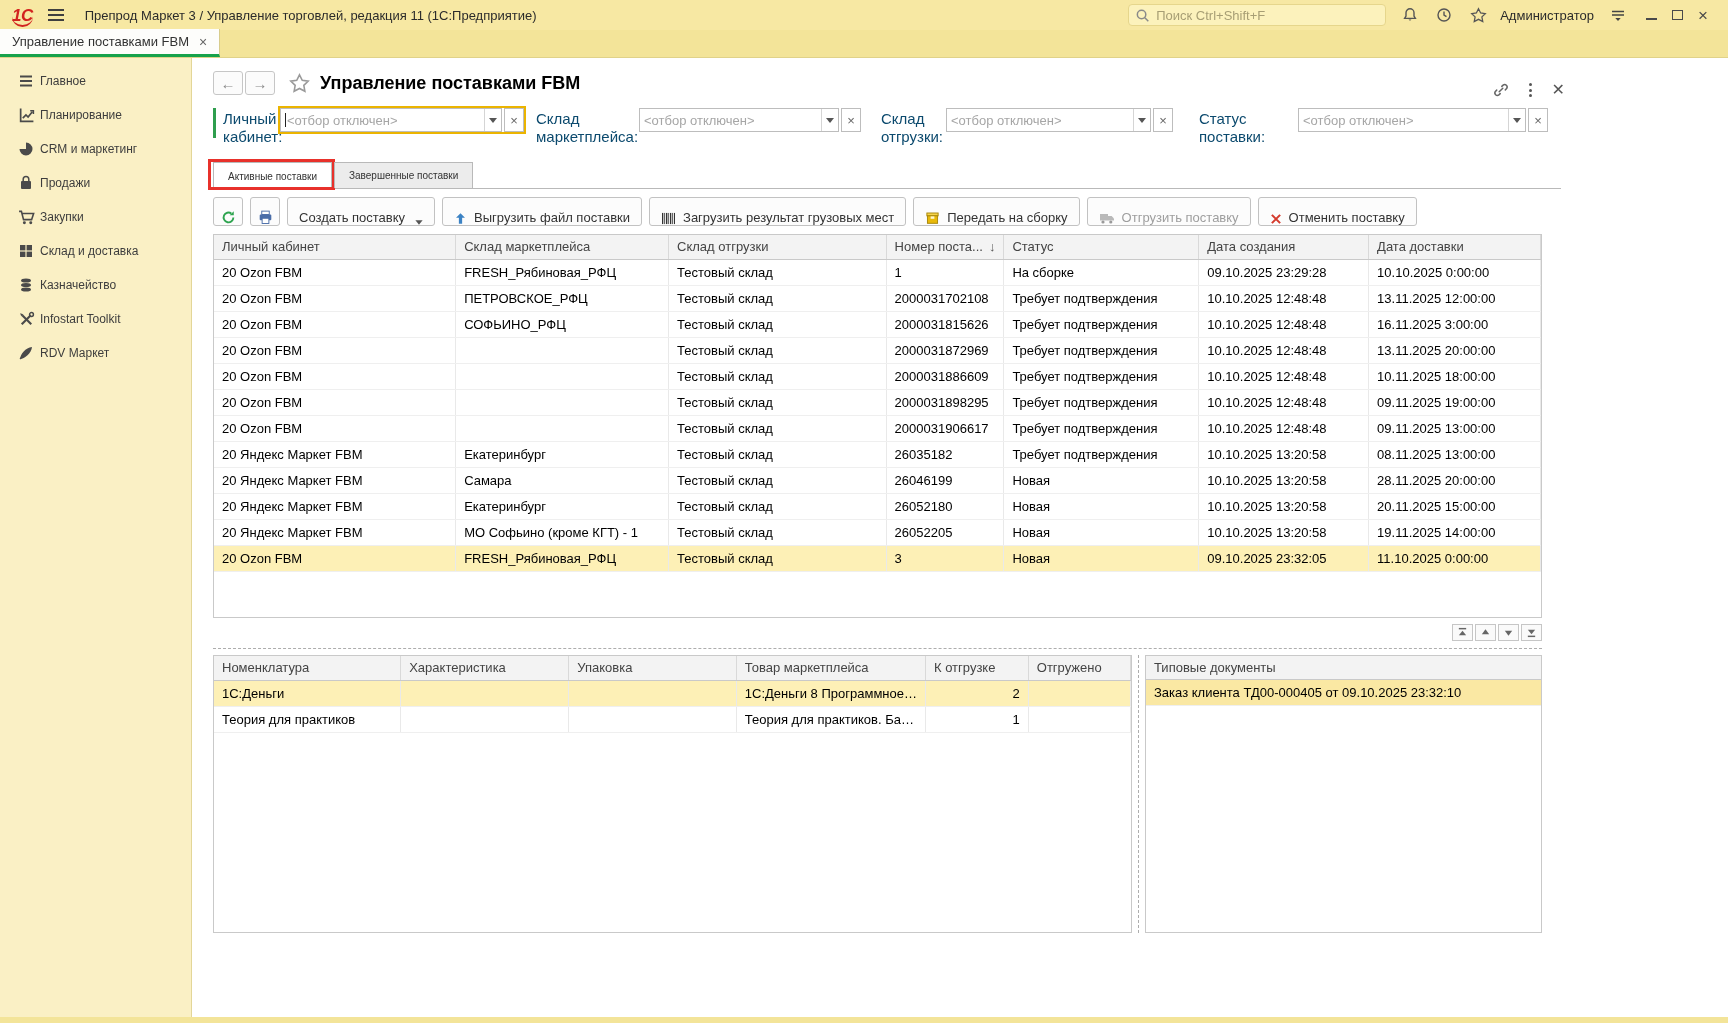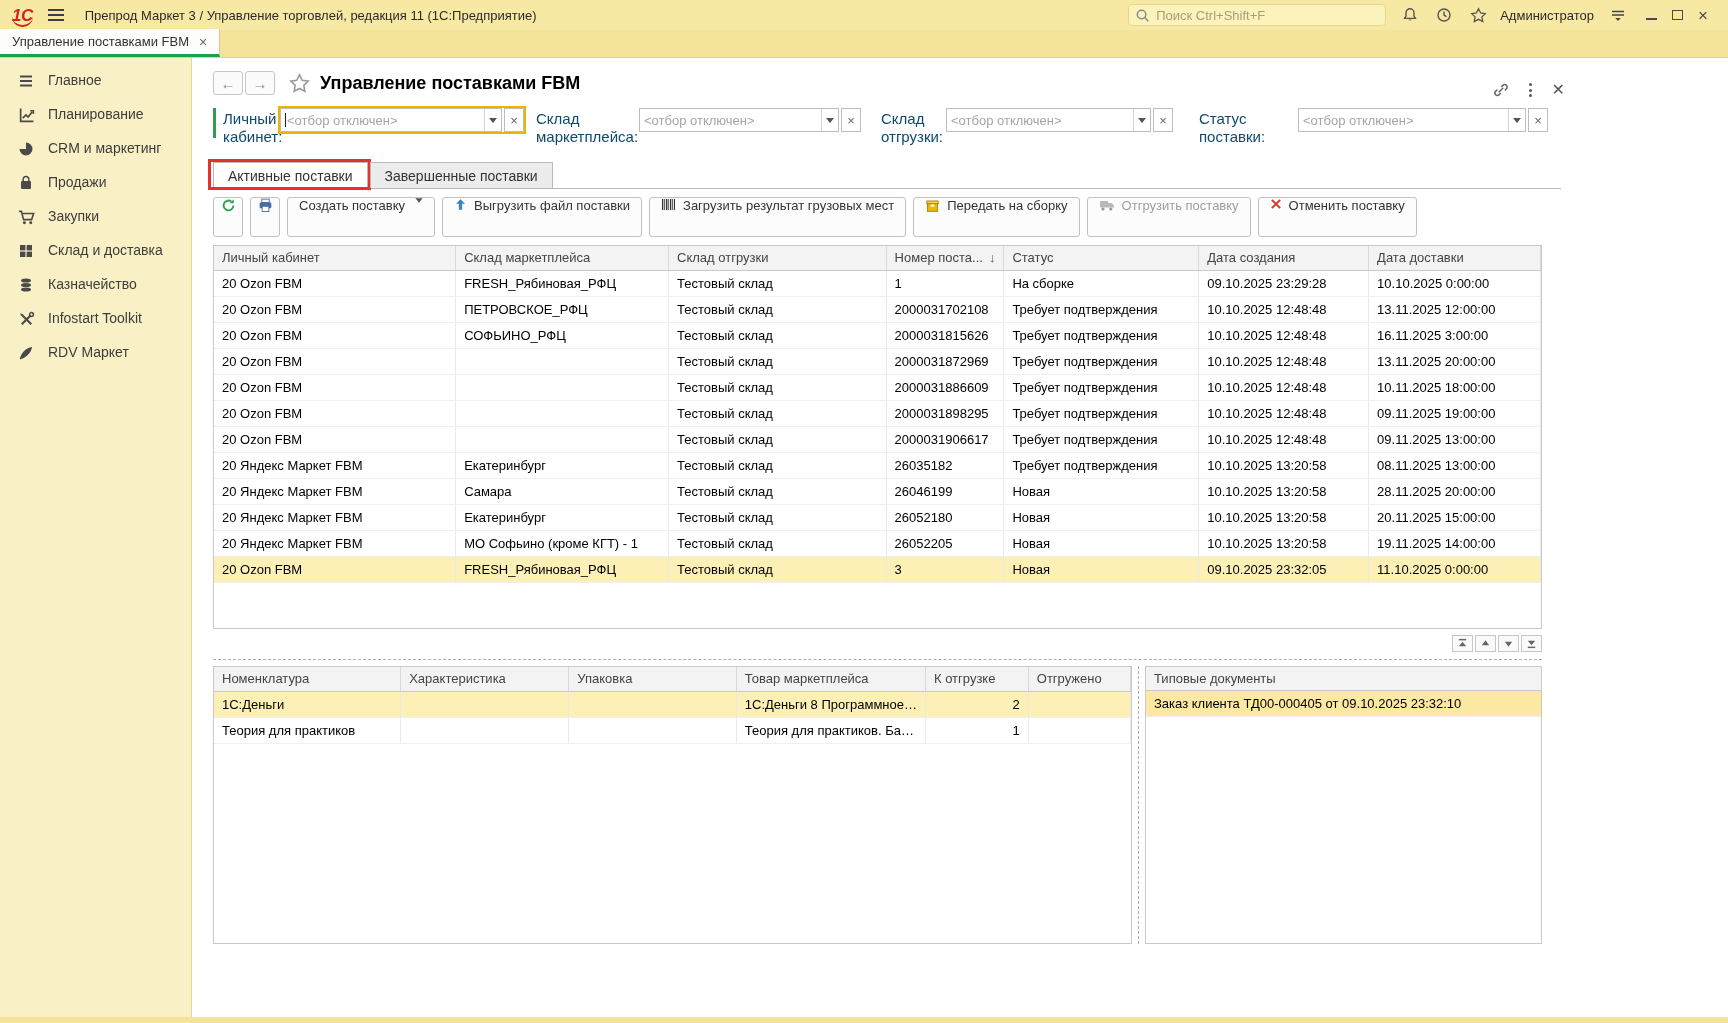--- a/index.html
+++ b/index.html
@@ -25,21 +25,21 @@
   .close-glyph{font-size:17px;color:#4a4a4a;line-height:1}
 
   
   .tabstrip{height:28px;background:#F3E499;display:flex;align-items:flex-end;border-bottom:1px solid #E0D28A;flex:0 0 auto}
   .doc-tab{height:28px;min-width:192px;background:#FDFDFB;border-right:1px solid #D8CC8C;border-bottom:3px solid #17A24B;display:flex;align-items:center;gap:10px;padding:0 12px;font-size:13px;color:#333;cursor:pointer}
   .doc-tab .x{color:#666;font-size:14px}
 
   
   .body{flex:1;display:flex;min-height:0}
   .sidebar{width:192px;background:#FAF0C5;border-right:1px solid #E3D698;padding-top:6px;overflow:hidden;flex:0 0 auto}
-  .side-item{display:flex;align-items:center;gap:13px;padding:8px 26px 8px 17px;font-size:14px;color:#3d3d3d;cursor:pointer;line-height:1.25}
+  .side-item{display:flex;align-items:center;gap:5px;padding:8px 26px 8px 17px;font-size:12px;color:#3d3d3d;cursor:pointer;line-height:1.25}
   .side-item .ic{width:18px;height:18px;flex:0 0 auto;display:flex;align-items:center;justify-content:center}
   .ic svg{display:block}
 
   .content{flex:1;background:#fff;padding:10px 0 0 21px;min-width:0}
   .panel{width:1348px;position:relative}
 
   
   .page-header{display:flex;align-items:center;height:30px}
   .nav-btn{width:30px;height:24px;border:1px solid #C6C6C6;background:#FBFBFB;border-radius:3px;display:flex;align-items:center;justify-content:center;font-size:15px;color:#8a8a8a;cursor:pointer;margin-right:2px}
   .fav{margin:0 10px 0 12px;display:flex;cursor:pointer}
@@ -62,27 +62,27 @@
   .cgroup.focused{outline:2px solid #EBB400}
   .cbox{height:24px;border:1px solid #BDBDBD;background:#fff;display:flex;align-items:center;padding-left:4px}
   .cbox .ph{color:#A6A6A6;font-size:13px;white-space:nowrap;overflow:hidden;flex:1}
   .tcaret{width:1px;height:14px;background:#222;margin-right:1px;flex:0 0 auto}
   .caret-btn{width:17px;height:22px;border-left:1px solid #D5D5D5;display:flex;align-items:center;justify-content:center;cursor:pointer;flex:0 0 auto}
   .dcaret{width:0;height:0;border-left:4px solid transparent;border-right:4px solid transparent;border-top:5px solid #555}
   .x-btn{width:20px;height:24px;border:1px solid #BDBDBD;margin-left:2px;display:flex;align-items:center;justify-content:center;color:#666;font-size:13px;cursor:pointer;background:#fff}
 
   
   .page-tabs{display:flex;margin-top:16px;border-bottom:1px solid #B9B9B9;height:27px;align-items:flex-end}
-  .ptab{height:26px;padding:0 14px;display:flex;align-items:center;font-size:14px;border:1px solid #B9B9B9;border-bottom:none;background:#ECECEC;color:#333;margin-right:2px;cursor:pointer;position:relative}
+  .ptab{height:26px;padding:0 14px;display:flex;align-items:center;font-size:10px;border:1px solid #B9B9B9;border-bottom:none;background:#ECECEC;color:#333;margin-right:2px;cursor:pointer;position:relative}
   .ptab.active{background:#fff;height:27px;margin-bottom:-1px}
   .annotation{position:absolute;left:-6px;top:-4px;right:-4px;bottom:-1px;border:3px solid #E8312B;pointer-events:none}
 
   
   .cmdbar{display:flex;gap:7px;margin-top:8px;align-items:center}
-  .cbtn{height:40px;border:1px solid #C2C2C2;background:#FCFCFC;border-radius:3px;display:flex;align-items:flex-start;gap:7px;padding:0 11px;font-size:13px;color:#333;cursor:pointer;white-space:nowrap}
+  .cbtn{height:29px;border:1px solid #C2C2C2;background:#FCFCFC;border-radius:3px;display:flex;align-items:flex-end;gap:7px;padding:0 11px;font-size:13px;color:#333;cursor:pointer;white-space:nowrap}
   .cbtn.icon-only{width:30px;padding:0;justify-content:center}
   .cbtn.disabled{color:#9E9E9E;cursor:default}
   .cbtn .dcaret{margin-left:3px;transform:scale(.9)}
 
   
   .grid-wrap{margin-top:8px;width:1329px;height:384px;border:1px solid #C9C9C9;overflow:hidden;background:#fff}
   table.grid{border-collapse:collapse;table-layout:fixed;font-size:13px}
   .grid th{height:24px;background:#F3F3F3;border-right:1px solid #D9D9D9;border-bottom:1px solid #C9C9C9;font-weight:normal;text-align:left;padding:0 8px;color:#444;overflow:hidden;white-space:nowrap}
   .grid td{height:26px;border-right:1px solid #E9E9E9;border-bottom:1px solid #EFEFEF;padding:0 8px;white-space:nowrap;overflow:hidden;color:#000;cursor:default}
   .grid tr.sel td{background:#FDF0B6}

